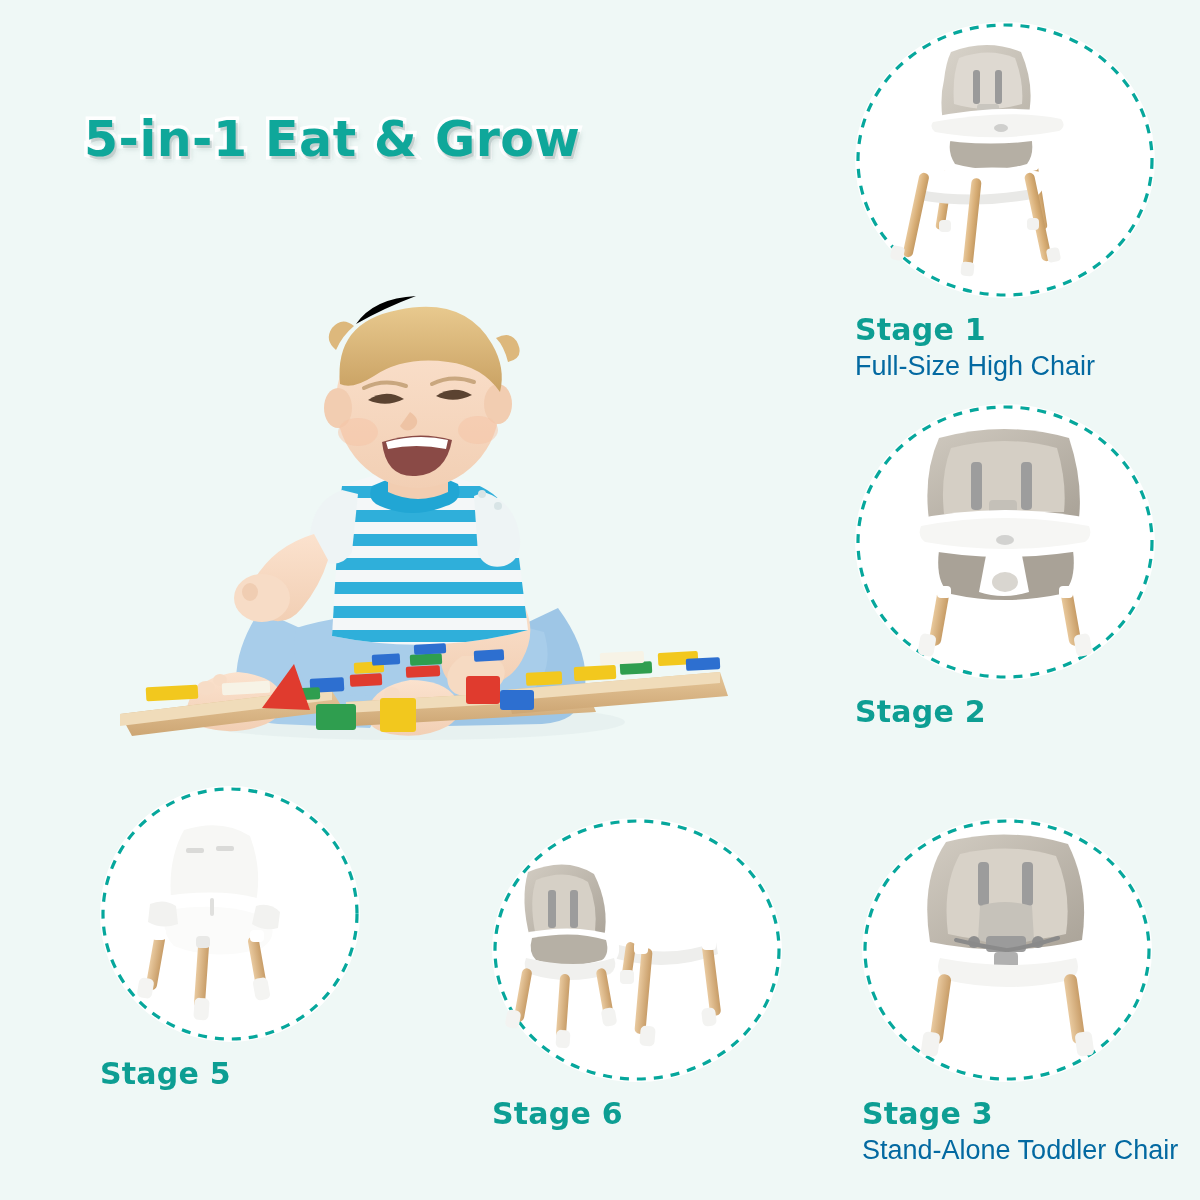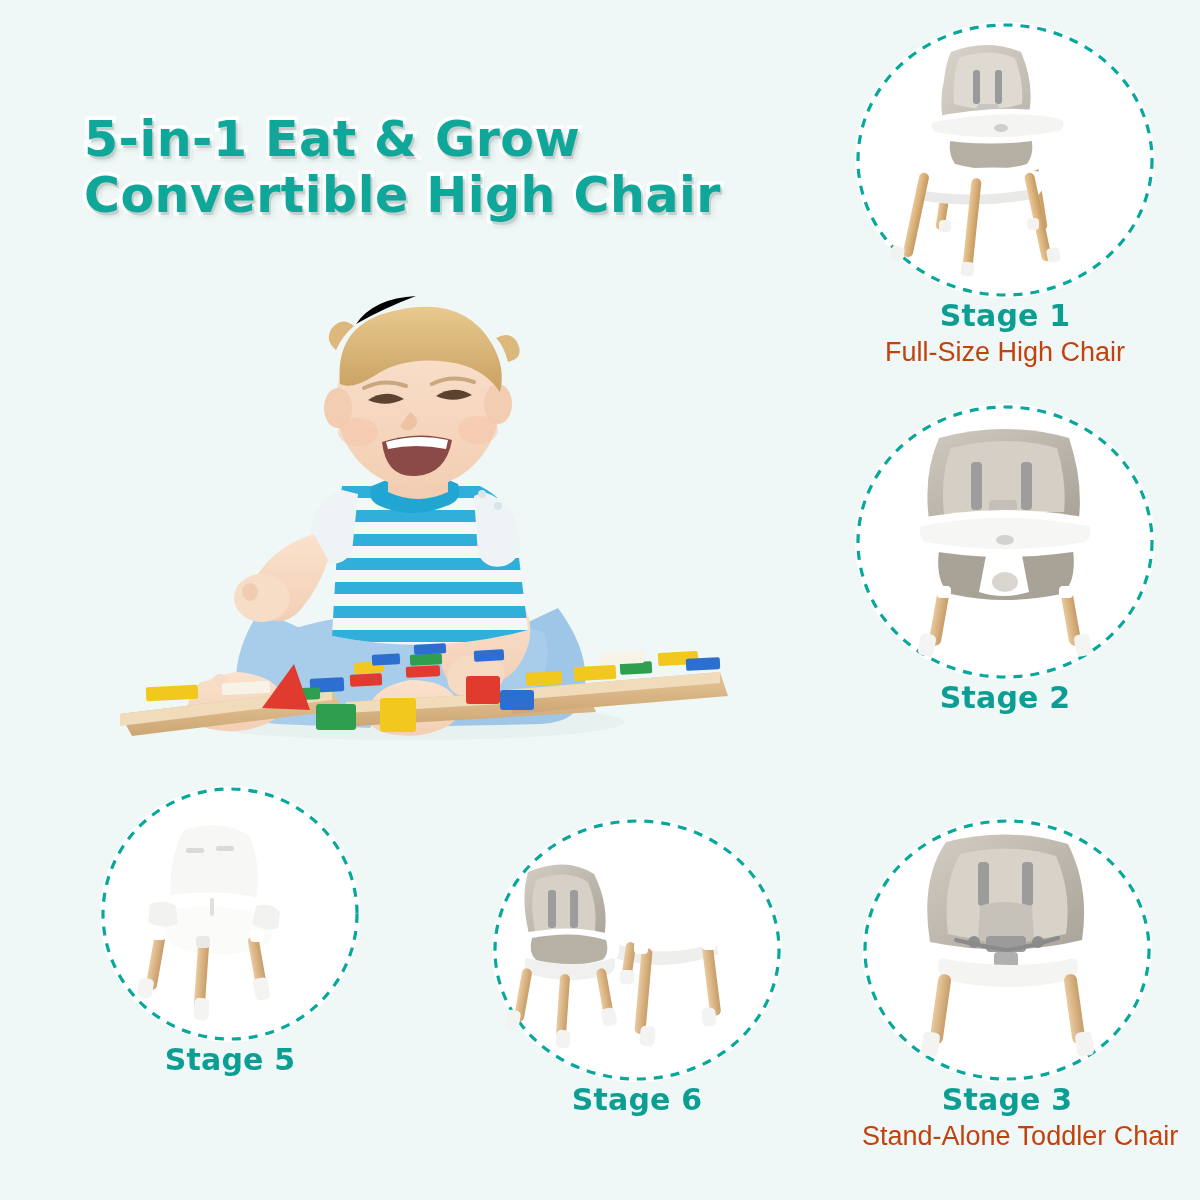--- a/index.html
+++ b/index.html
@@ -68,47 +68,46 @@
     pointer-events: none;
   }
   .circle .dash-ring svg { display:block; width:100%; height:100%; overflow: visible;}
   .prod {
     position: absolute;
     left: 0; top: 0; right: 0; bottom: 0;
   }
   .prod svg { display:block; width:100%; height:100%; }
 
   .caption {
-    text-align: center;
+    margin-top: 14px;
   }
   .stage-title {
     font-family: "DejaVu Sans", sans-serif;
     font-weight: bold;
     font-size: 30px;
     line-height: 36px;
     color: #0d9e93;
     letter-spacing: 0.2px;
   }
   .stage-sub {
     font-family: "Liberation Sans", sans-serif;
     font-weight: normal;
     font-size: 27px;
     line-height: 36px;
-    color: #c2410c;
+    color: #0369a1;
     white-space: nowrap;
   }
 </style>
 </head>
 <body>
 
 <div class="canvas">
 
   <div class="title-block">
     <div class="title-line">5-in-1 Eat &amp; Grow</div>
-    <div class="title-line">Convertible High Chair</div>
   </div>
 
   <div class="hero">
     <svg viewBox="0 0 620 490" xmlns="http://www.w3.org/2000/svg">
       <defs>
         <linearGradient id="skin" x1="0" y1="0" x2="0" y2="1">
           <stop offset="0%" stop-color="#fbe2ce"></stop>
           <stop offset="100%" stop-color="#f2cfb4"></stop>
         </linearGradient>
         <linearGradient id="hairg" x1="0" y1="0" x2="0" y2="1">

